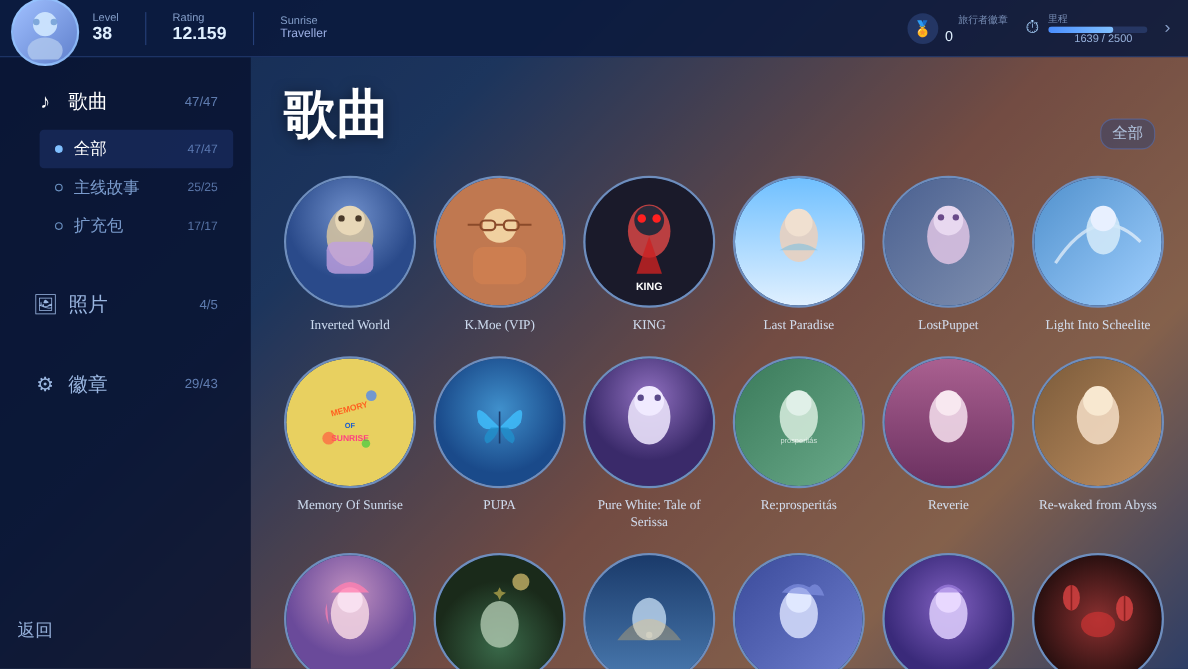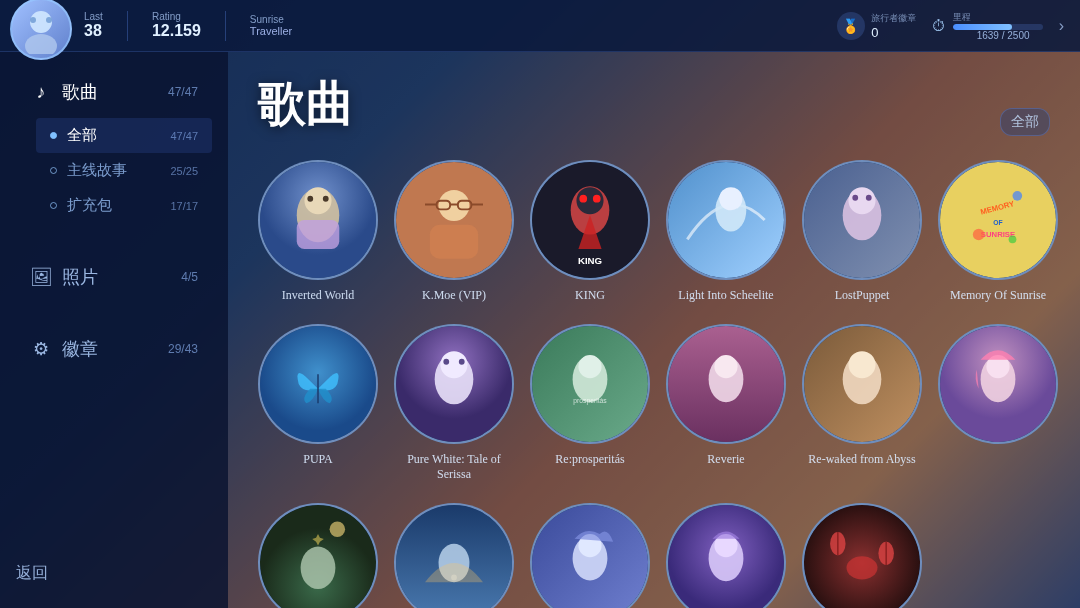--- a/index.html
+++ b/index.html
@@ -104,20 +104,21 @@
       font-size: 14px;
       color: #aad4ff;
     }
     .badge-info {
       display: flex;
       flex-direction: column;
     }
     .badge-label {
       font-size: 9px;
       color: rgba(180,210,255,0.6);
+      margin-left: 12px;
     }
     .badge-val {
       font-size: 13px;
       color: #e0f0ff;
     }
     .progress-block {
       display: flex;
       align-items: center;
       gap: 8px;
     }
@@ -317,21 +318,21 @@
   <div class="avatar-wrap">
     <svg width="50" height="50" viewBox="0 0 50 50">
       <circle cx="25" cy="18" r="11" fill="#d0e8ff" opacity="0.9"></circle>
       <ellipse cx="25" cy="42" rx="16" ry="12" fill="#b0c8ee" opacity="0.8"></ellipse>
       <circle cx="17" cy="16" r="3" fill="#6090cc" opacity="0.7"></circle>
       <circle cx="33" cy="16" r="3" fill="#6090cc" opacity="0.7"></circle>
     </svg>
   </div>
   <div class="topbar-stats">
     <div class="stat-block">
-      <span class="stat-label">Last</span>
+      <span class="stat-label">Level</span>
       <span class="stat-value">38</span>
     </div>
     <div class="divider-v"></div>
     <div class="stat-block">
       <span class="stat-label">Rating</span>
       <span class="stat-value">12.159</span>
     </div>
     <div class="divider-v"></div>
     <div class="stat-block">
       <span class="stat-label">Sunrise</span>
@@ -454,51 +455,68 @@
    <circle cx="67" cy="38" r="4" fill="#ff2020"></circle>
    <path d="M48 90 L60 55 L72 90" fill="#cc2222" opacity="0.8"></path>
    <text x="60" y="105" text-anchor="middle" font-size="10" fill="white" font-weight="bold">KING</text>
    </svg>
         </div>
         <div class="song-name">KING</div>
       </div>
       <div class="song-card">
         <div class="song-circle" style="padding: 0px; overflow: hidden;">
           <svg width="120" height="120" viewBox="0 0 120 120">
+            <circle cx="60" cy="60" r="60" fill="url(#gsky)"></circle>
+   <defs>
+              <linearGradient id="gsky" x1="0" y1="0" x2="0" y2="1">
+                <stop offset="0%" stop-color="#70c0ff"></stop>
+                <stop offset="100%" stop-color="#e0f0ff"></stop>
+              </linearGradient>
+            </defs>
+   <ellipse cx="60" cy="55" rx="18" ry="24" fill="#e8d0c0" opacity="0.9"></ellipse>
+   <circle cx="60" cy="42" r="13" fill="#f0e0d0"></circle>
+   <path d="M42 68 Q60 55 78 68" fill="#80c0e0" opacity="0.6"></path>
+   </svg>
+        </div>
+        <div class="song-name">Last Paradise</div>
+      </div>
+      <div class="song-card">
+        <div class="song-circle" style="padding: 0px; overflow: hidden;">
+          <svg width="120" height="120" viewBox="0 0 120 120">
+            <circle cx="60" cy="60" r="60" fill="url(#glost)"></circle>
+   <defs>
+              <linearGradient id="glost" x1="0" y1="0" x2="1" y2="1">
+                <stop offset="0%" stop-color="#4a6090"></stop>
+                <stop offset="100%" stop-color="#8090b0"></stop>
+              </linearGradient>
+            </defs>
+   <ellipse cx="60" cy="55" rx="20" ry="26" fill="#d8c0e0" opacity="0.9"></ellipse>
+   <circle cx="60" cy="40" r="14" fill="#e8d8f0"></circle>
+   <circle cx="53" cy="37" r="3" fill="#6a4a8a"></circle>
+   <circle cx="67" cy="37" r="3" fill="#6a4a8a"></circle>
+   </svg>
+        </div>
+        <div class="song-name">LostPuppet</div>
+      </div>
+      <div class="song-card">
+        <div class="song-circle" style="padding: 0px; overflow: hidden;">
+          <svg width="120" height="120" viewBox="0 0 120 120">
             <circle cx="60" cy="60" r="60" fill="url(#glight)"></circle>
    <defs>
               <linearGradient id="glight" x1="0" y1="0" x2="1" y2="1">
                 <stop offset="0%" stop-color="#5090cc"></stop>
                 <stop offset="100%" stop-color="#a0d0ff"></stop>
               </linearGradient>
             </defs>
    <path d="M20 80 Q60 20 100 60" fill="none" stroke="#ffffff" stroke-width="3" opacity="0.6"></path>
    <ellipse cx="65" cy="50" rx="16" ry="22" fill="#d0e8f8" opacity="0.9"></ellipse>
    <circle cx="65" cy="38" r="12" fill="#e8f0ff"></circle>
    </svg>
         </div>
         <div class="song-name">Light Into Scheelite</div>
-      </div>
-      <div class="song-card">
-        <div class="song-circle" style="padding: 0px; overflow: hidden;">
-          <svg width="120" height="120" viewBox="0 0 120 120">
-            <circle cx="60" cy="60" r="60" fill="url(#glost)"></circle>
-   <defs>
-              <linearGradient id="glost" x1="0" y1="0" x2="1" y2="1">
-                <stop offset="0%" stop-color="#4a6090"></stop>
-                <stop offset="100%" stop-color="#8090b0"></stop>
-              </linearGradient>
-            </defs>
-   <ellipse cx="60" cy="55" rx="20" ry="26" fill="#d8c0e0" opacity="0.9"></ellipse>
-   <circle cx="60" cy="40" r="14" fill="#e8d8f0"></circle>
-   <circle cx="53" cy="37" r="3" fill="#6a4a8a"></circle>
-   <circle cx="67" cy="37" r="3" fill="#6a4a8a"></circle>
-   </svg>
-        </div>
-        <div class="song-name">LostPuppet</div>
       </div>
       <div class="song-card">
         <div class="song-circle" style="padding: 0px; overflow: hidden;">
           <svg width="120" height="120" viewBox="0 0 120 120">
             <circle cx="60" cy="60" r="60" fill="#e8d060"></circle>
    <rect x="15" y="15" width="90" height="90" rx="45" fill="none"></rect>
    <text x="60" y="50" text-anchor="middle" font-size="8" fill="#ff6020" font-weight="bold" transform="rotate(-15,60,50)">MEMORY</text>
    <text x="60" y="65" text-anchor="middle" font-size="7" fill="#2060cc" font-weight="bold">OF</text>
    <text x="60" y="78" text-anchor="middle" font-size="8" fill="#ff4080" font-weight="bold">SUNRISE</text>
    <circle cx="40" cy="75" r="6" fill="#ff6040" opacity="0.7"></circle>

